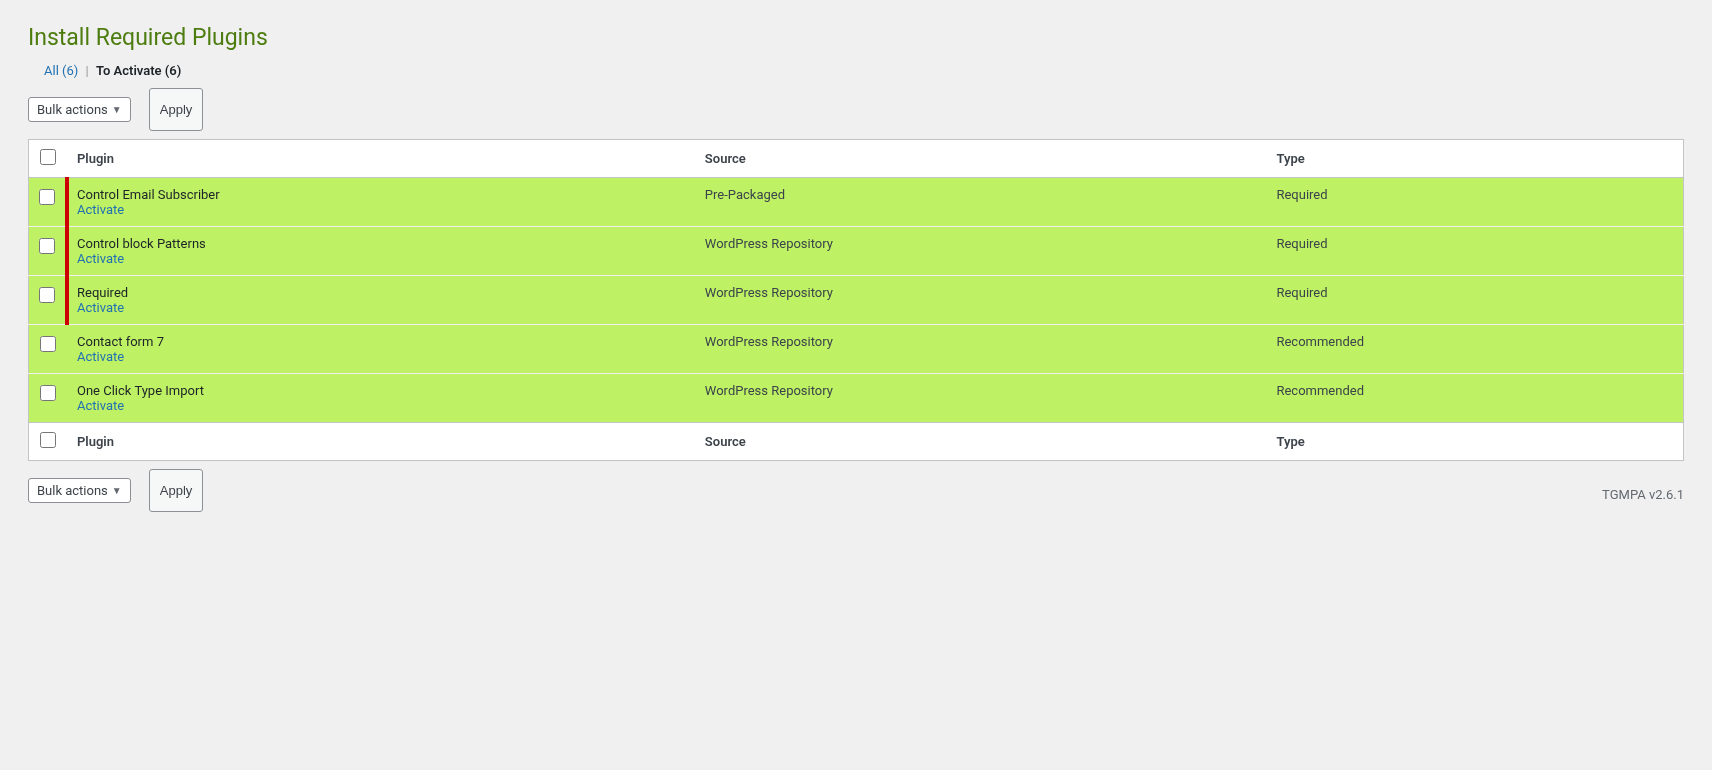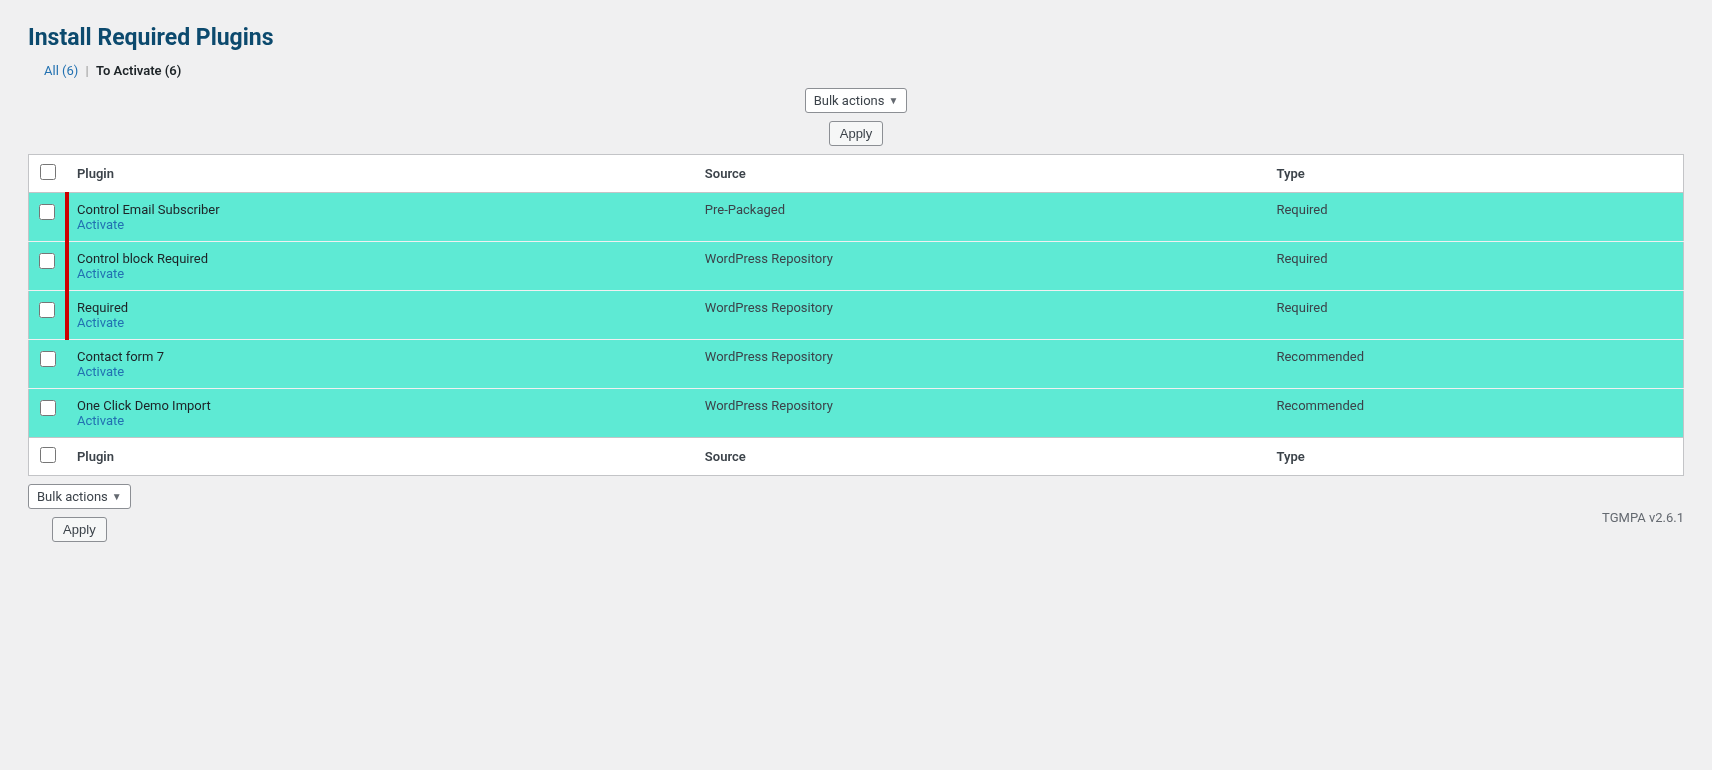--- a/index.html
+++ b/index.html
@@ -6,22 +6,22 @@
     body {
       background: #f0f0f1;
       font-family: -apple-system, BlinkMacSystemFont, "Segoe UI", Roboto, Oxygen, Ubuntu, sans-serif;
       font-size: 13px;
       color: #3c434a;
       min-height: 770px;
       padding: 24px 28px;
     }
     h1 {
       font-size: 23px;
-      font-weight: 700;
-      color: #0c4a6e;
+      font-weight: 400;
+      color: #4d7c0f;
       margin-bottom: 12px;
     }
     .filter-links {
       margin-bottom: 10px;
       font-size: 13px;
       margin-left: 16px;
     }
     .filter-links a {
       color: #2271b1;
       text-decoration: none;
@@ -30,49 +30,48 @@
       font-weight: 600;
       color: #1d2327;
     }
     .filter-links .sep {
       color: #999;
       margin: 0 4px;
     }
     .bulk-bar {
       display: flex;
       align-items: center;
-      gap: 8px;
+      gap: 18px;
       margin-bottom: 8px;
-      flex-direction: column;
     }
     .bulk-select {
       display: flex;
       align-items: center;
       border: 1px solid #8c8f94;
       border-radius: 3px;
       background: #fff;
       padding: 4px 8px;
       font-size: 13px;
       color: #3c434a;
       cursor: pointer;
       gap: 4px;
     }
     .apply-btn {
       background: #f6f7f7;
       border: 1px solid #8c8f94;
       border-radius: 3px;
-      padding: 4px 10px;
+      padding: 13px 10px;
       font-size: 13px;
       color: #3c434a;
       cursor: pointer;
     }
     .plugin-table {
       width: 100%;
       border-collapse: collapse;
-      background: #5eead4;
+      background: #bef264;
       border: 1px solid #c3c4c7;
     }
     .plugin-table thead th,
     .plugin-table tfoot th {
       text-align: left;
       padding: 9px 10px;
       font-weight: 600;
       font-size: 13px;
       color: #3c434a;
       border-bottom: 1px solid #c3c4c7;
@@ -193,21 +192,21 @@
       </td>
       <td class="source-cell">Pre-Packaged</td>
       <td class="type-cell">Required</td>
     </tr>
 
     <tr class="row-with-border">
       <td>
         <input type="checkbox" style="">
       </td>
       <td>
-        <div class="plugin-name">Control block Required</div>
+        <div class="plugin-name">Control block Patterns</div>
         <div class="plugin-action">
           <a href="#">Activate</a>
         </div>
       </td>
       <td class="source-cell">WordPress Repository</td>
       <td class="type-cell">Required</td>
     </tr>
 
     <tr class="row-with-border">
       <td>
@@ -236,21 +235,21 @@
       </td>
       <td class="source-cell">WordPress Repository</td>
       <td class="type-cell">Recommended</td>
     </tr>
 
     <tr>
       <td>
         <input type="checkbox" style="">
       </td>
       <td>
-        <div class="plugin-name">One Click Demo Import</div>
+        <div class="plugin-name">One Click Type Import</div>
         <div class="plugin-action">
           <a href="#">Activate</a>
         </div>
       </td>
       <td class="source-cell">WordPress Repository</td>
       <td class="type-cell">Recommended</td>
     </tr>
   </tbody>
   <tfoot>
     <tr>

